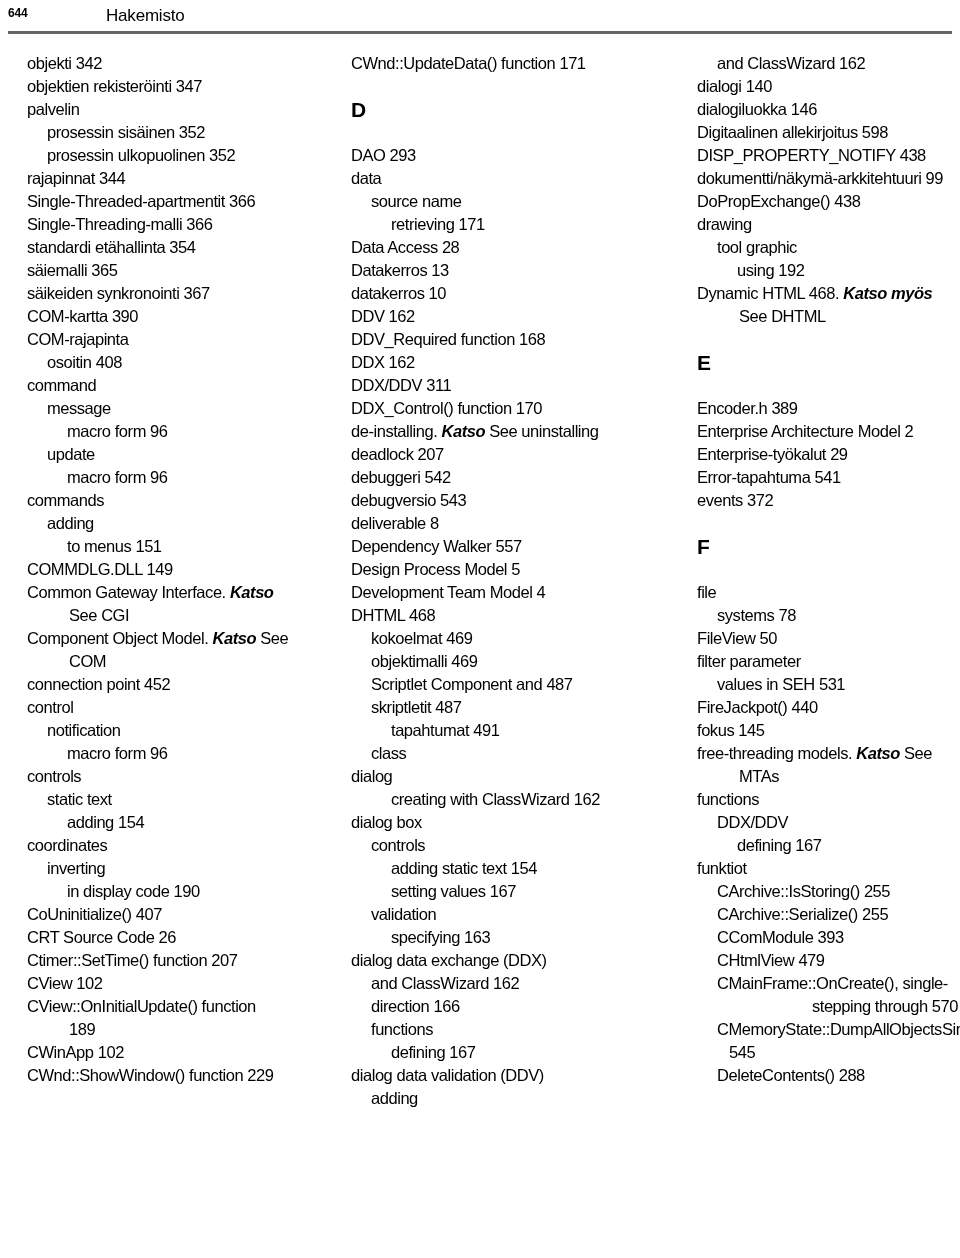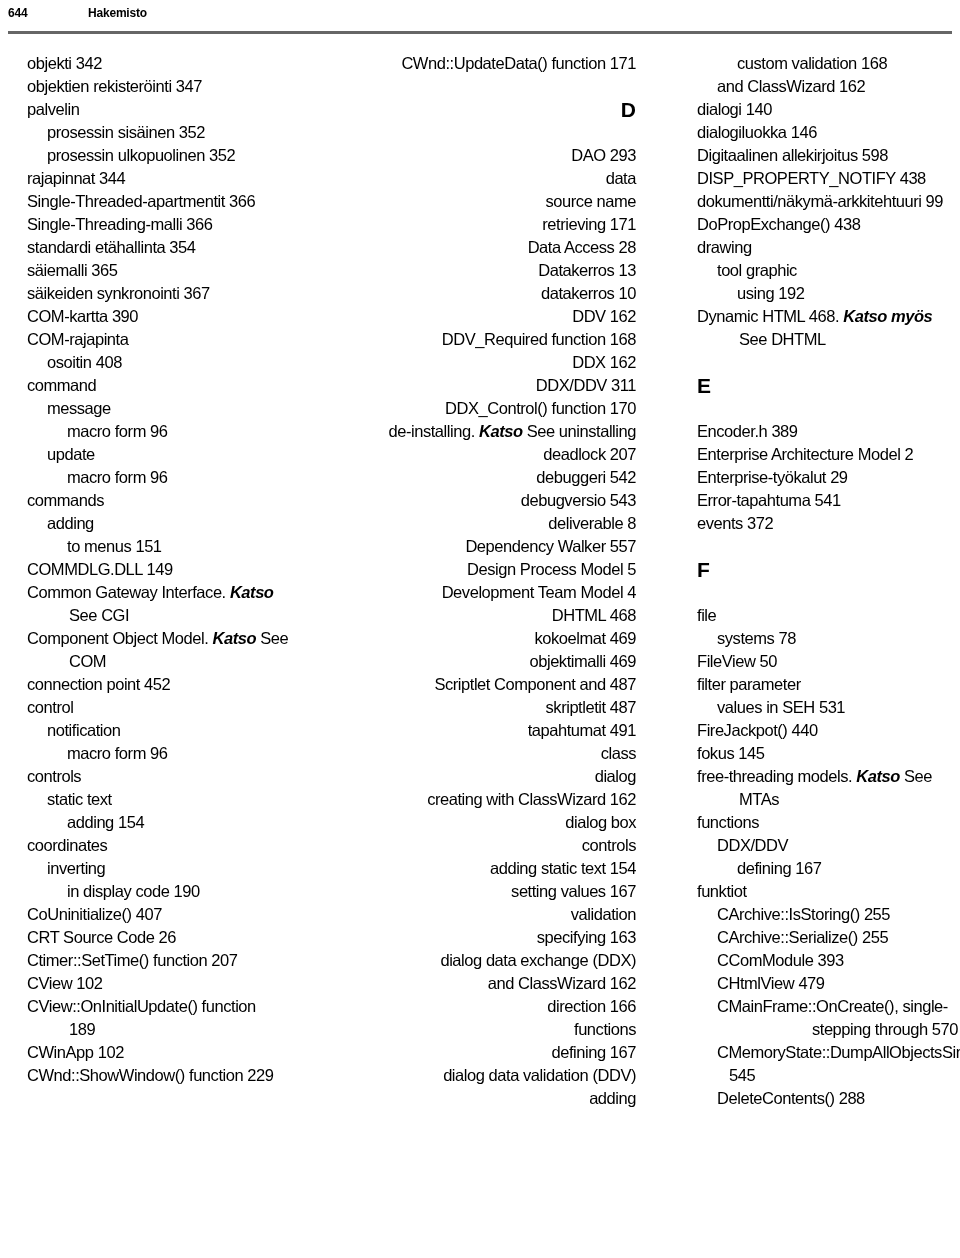--- a/index.html
+++ b/index.html
@@ -34,24 +34,24 @@
   .runhead .folio {
     position: absolute;
     left: 8px;
     top: 6px;
     font-size: 12px;
     font-weight: bold;
     letter-spacing: -0.2px;
   }
   .runhead .title {
     position: absolute;
-    left: 88px;
+    left: 106px;
     top: 6px;
-    font-size: 12px;
-    font-weight: bold;
+    font-size: 17px;
+    font-weight: normal;
     letter-spacing: -0.2px;
   }
   .rule {
     position: absolute;
     left: 8px;
     top: 31px;
     width: 944px;
     height: 3px;
     background: #666666;
   }
@@ -66,21 +66,21 @@
     display: flex;
     flex-direction: row;
     align-items: flex-start;
   }
   .col {
     width: 320px;
     box-sizing: border-box;
     position: relative;
   }
   .col-1 { padding-left: 27px; padding-right: 4px; }
-  .col-2 { padding-left: 31px; padding-right: 4px; text-align: right; }
+  .col-2 { padding-left: 31px; padding-right: 4px; }
   .col-3 { padding-left: 57px; padding-right: 2px; }
 
   .entry {
     font-size: 16.5px;
     line-height: 23px;
     letter-spacing: -0.45px;
     white-space: nowrap;
     margin: 0;
     padding: 0;
   }
@@ -213,21 +213,20 @@
         <div class="entry lvl2">specifying 163</div>
         <div class="entry lvl0">dialog data exchange (DDX)</div>
         <div class="entry lvl1">and ClassWizard 162</div>
         <div class="entry lvl1">direction 166</div>
         <div class="entry lvl1">functions</div>
         <div class="entry lvl2">defining 167</div>
         <div class="entry lvl0">dialog data validation (DDV)</div>
         <div class="entry lvl1">adding</div>
       </div>
     <div class="col col-3">
-        <div class="entry lvl2">custom validation 168</div>
         <div class="entry lvl1">and ClassWizard 162</div>
         <div class="entry lvl0">dialogi 140</div>
         <div class="entry lvl0">dialogiluokka 146</div>
         <div class="entry lvl0">Digitaalinen allekirjoitus 598</div>
         <div class="entry lvl0">DISP_PROPERTY_NOTIFY 438</div>
         <div class="entry lvl0">dokumentti/näkymä-arkkitehtuuri 99</div>
         <div class="entry lvl0">DoPropExchange() 438</div>
         <div class="entry lvl0">drawing</div>
         <div class="entry lvl1">tool graphic</div>
         <div class="entry lvl2">using 192</div>

